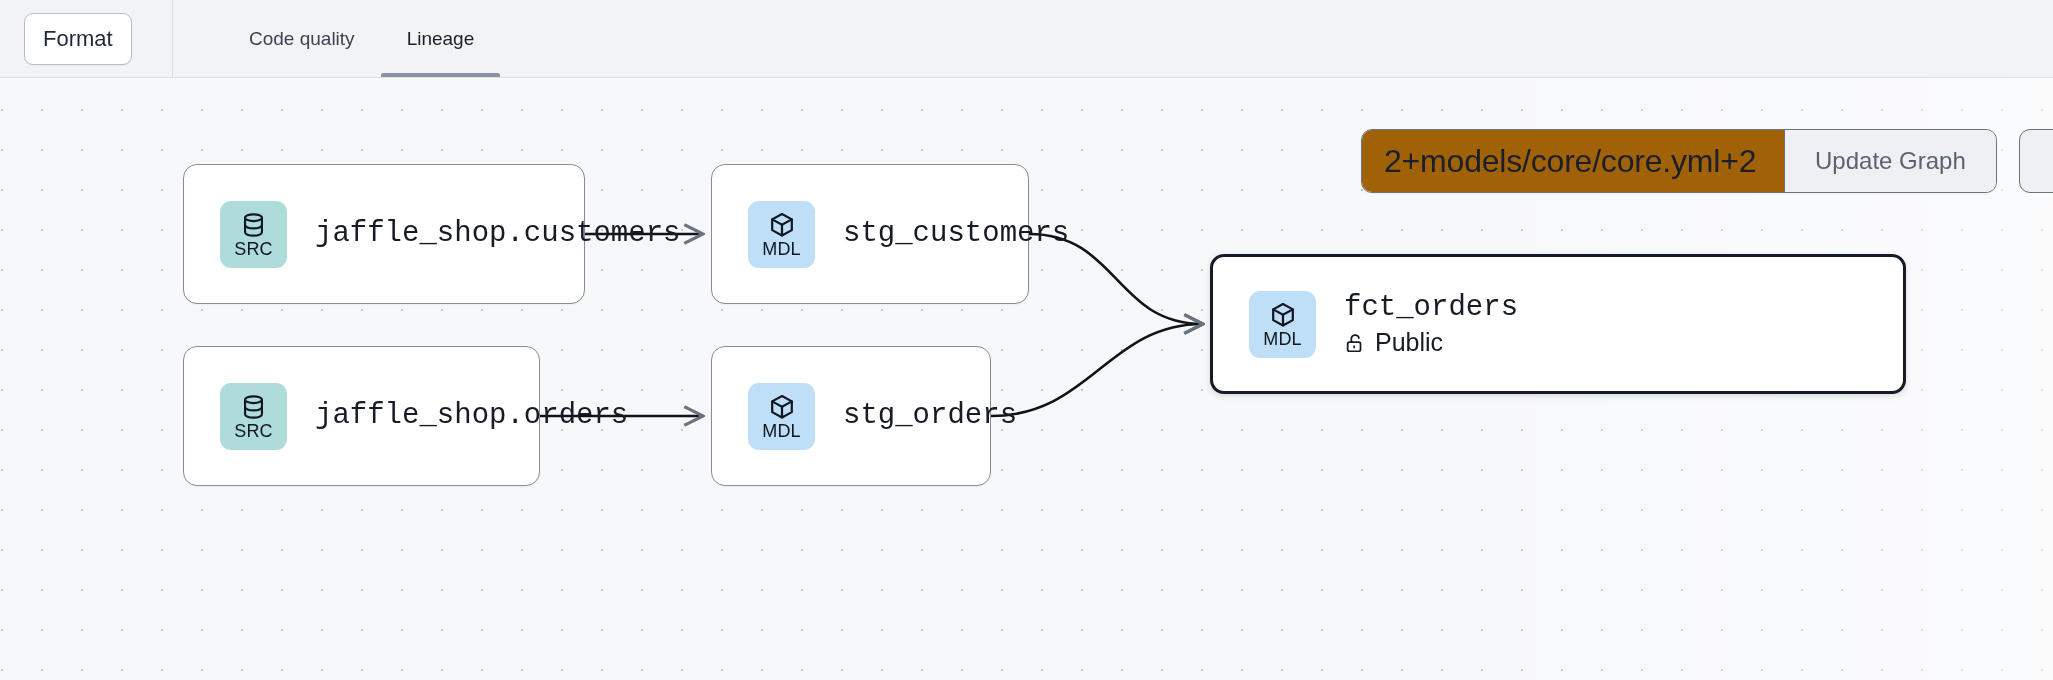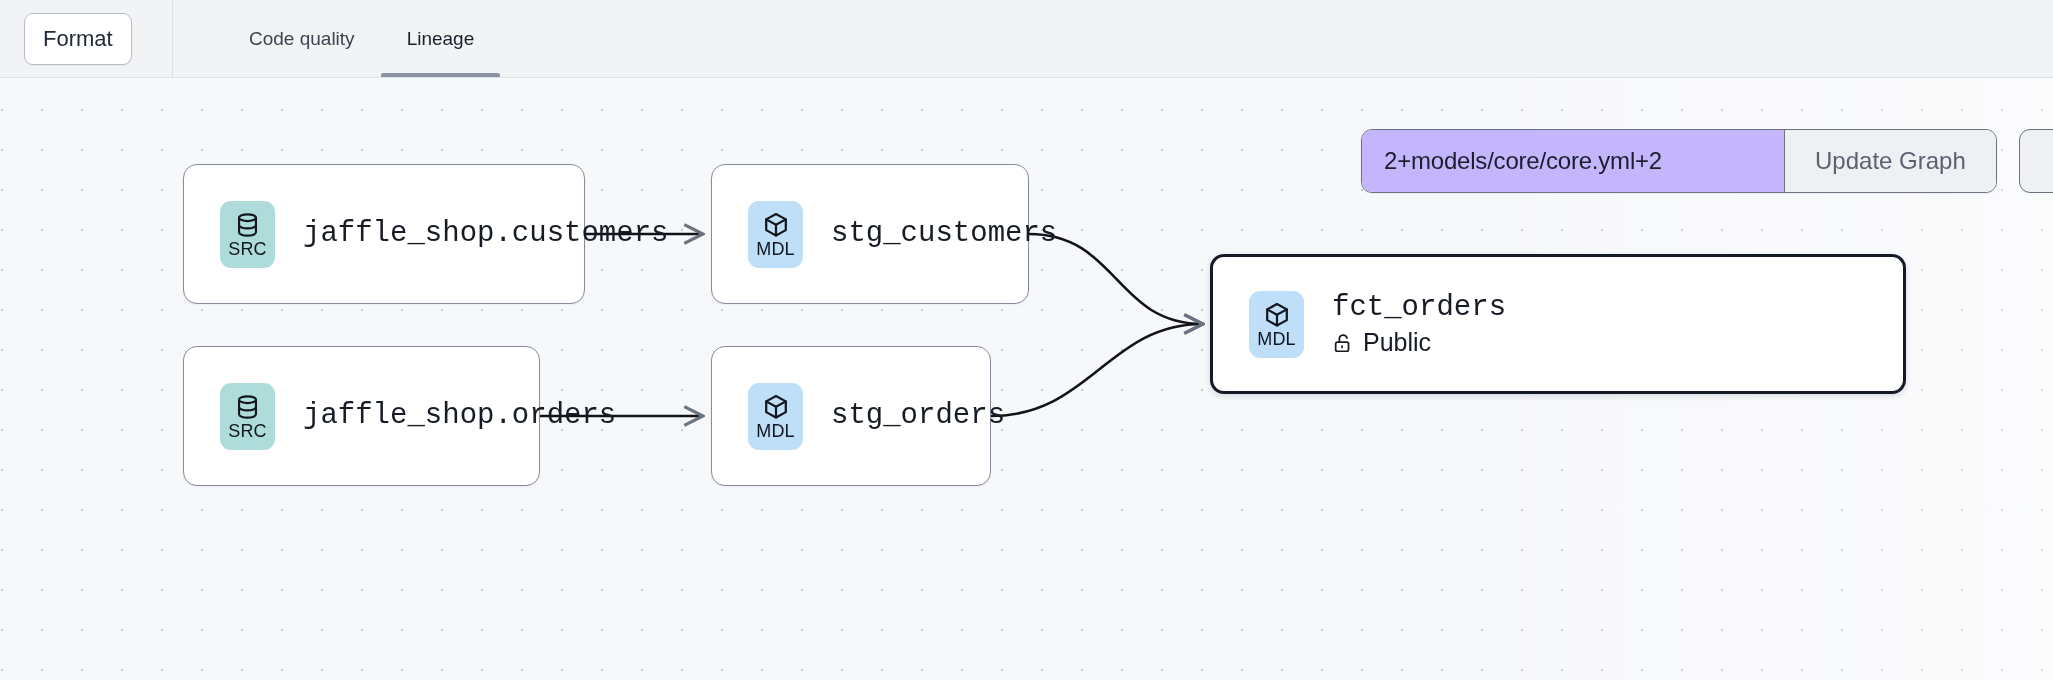--- a/index.html
+++ b/index.html
@@ -124,23 +124,23 @@
     border: 1.6px solid #6b7280;
     border-radius: 11px;
     overflow: hidden;
     background: #ffffff;
     box-shadow: 0 1px 2px rgba(16,24,40,0.05);
   }
 
   .selector-input {
     border: none;
     outline: none;
-    background: #c4b5fd;
+    background: #a16207;
     padding: 0 22px;
-    font-size: 24px;
+    font-size: 32px;
     color: #1a1f2b;
     font-family: "Liberation Sans", sans-serif;
     width: 422px;
     letter-spacing: -0.2px;
   }
 
   .update-graph-button {
     border: none;
     border-left: 1.6px solid #6b7280;
     background: #eef0f3;
@@ -184,21 +184,21 @@
     z-index: 10;
     box-shadow: 0 1px 2px rgba(16,24,40,0.05);
     cursor: pointer;
   }
   .node.selected {
     border: 3px solid #141a26;
     box-shadow: 0 2px 6px rgba(16,24,40,0.14);
   }
 
   .badge {
-    width: 55px;
+    width: 67px;
     height: 67px;
     border-radius: 11px;
     display: flex;
     flex-direction: column;
     align-items: center;
     justify-content: center;
     gap: 1px;
     flex: 0 0 auto;
   }
   .badge.src { background: #aedcda; }

